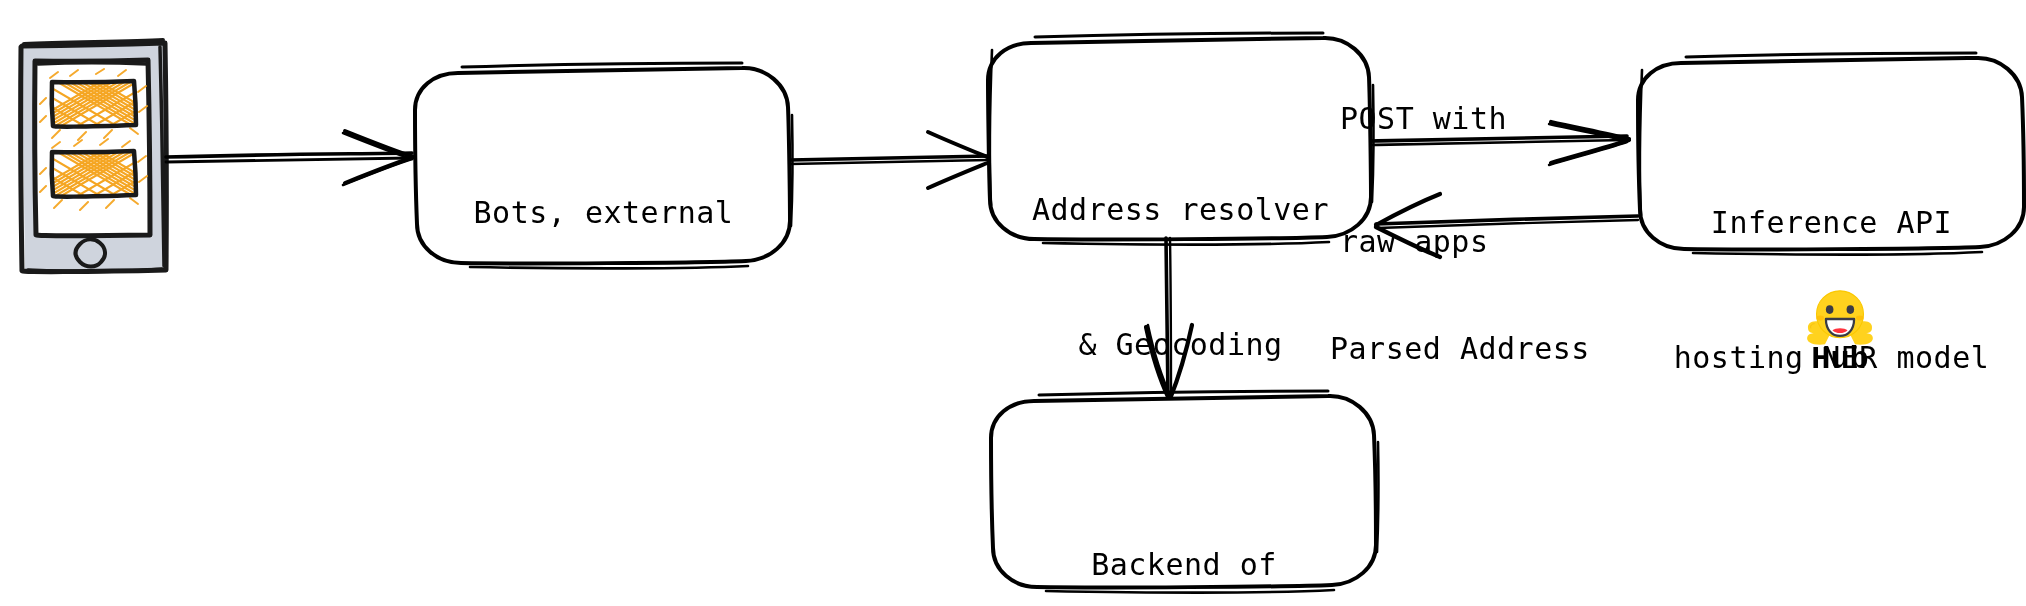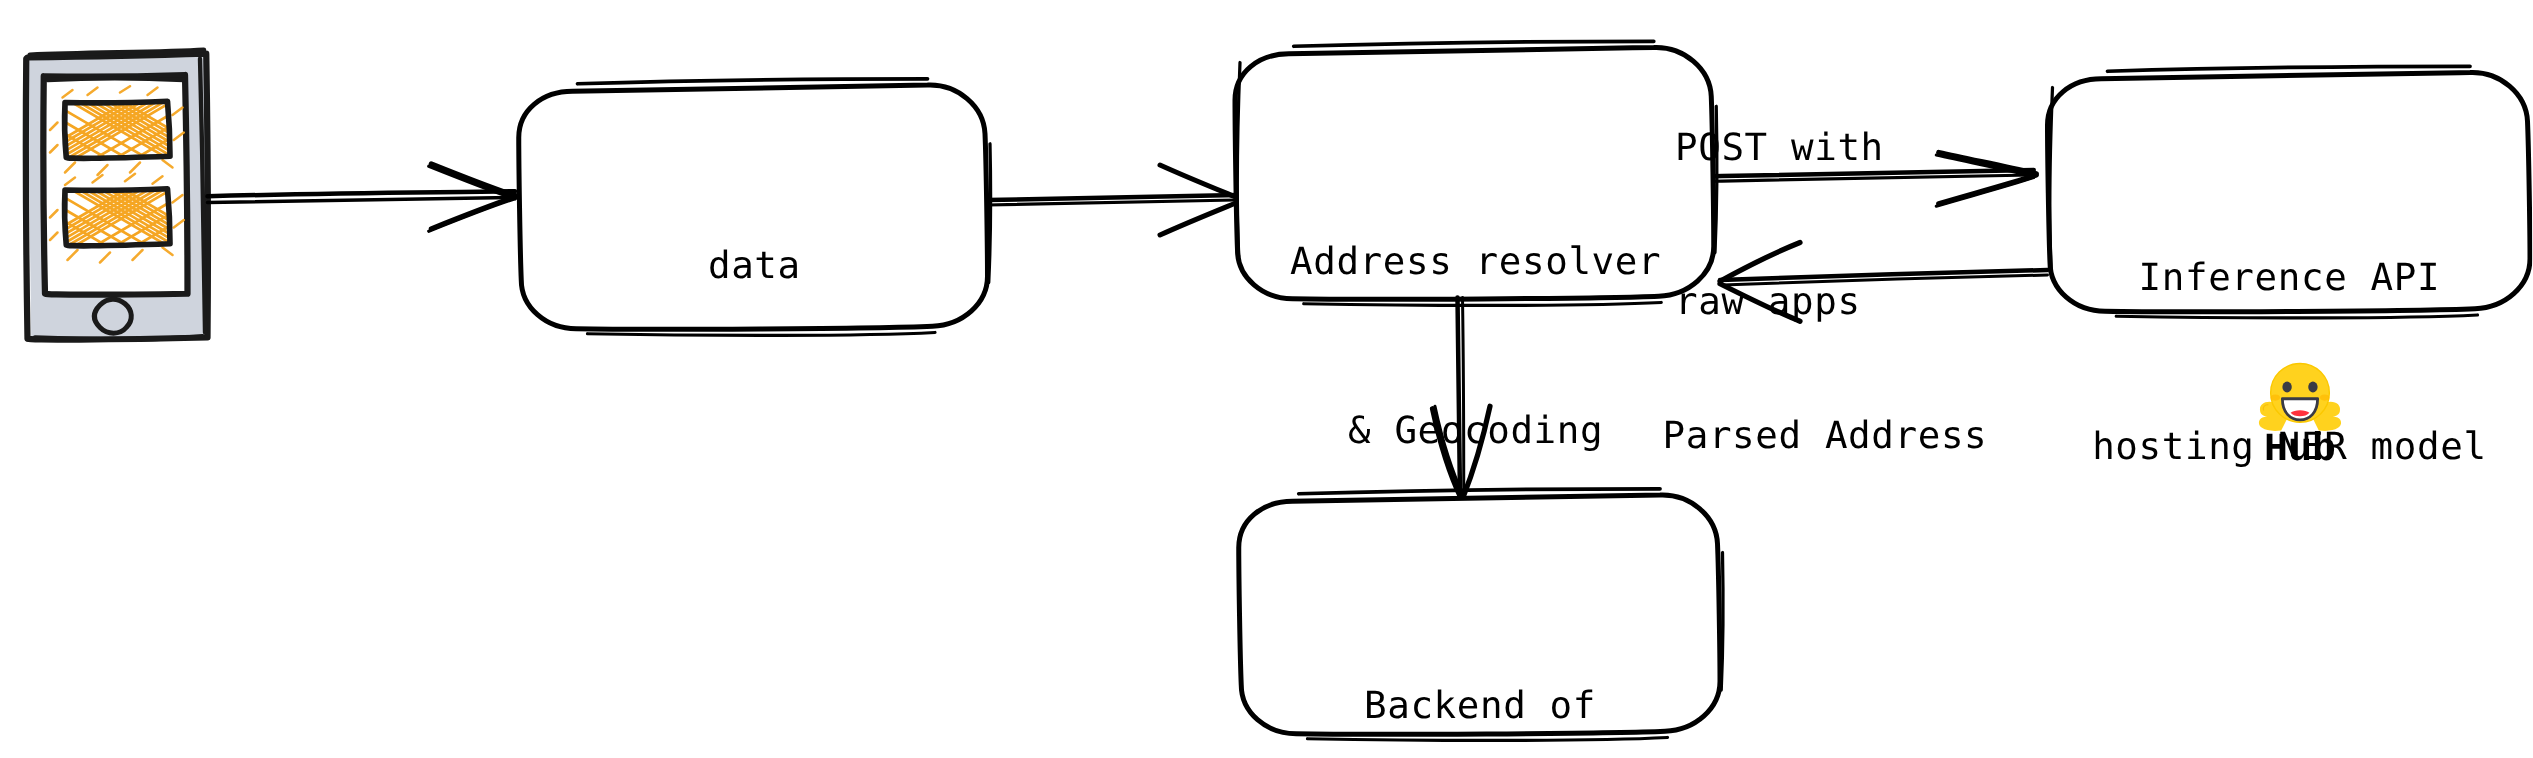--- a/index.html
+++ b/index.html
@@ -244,21 +244,21 @@
       <path d="M1033 400 L1330 397 C1354 397 1374 414 1374 436 L1376 546 C1376 568 1356 585 1332 585 L1036 587 C1012 587 993 570 993 548 L992 438 C992 416 1009 400 1033 400 Z" fill="#ffffff" stroke="none"></path>
       <path d="M1034 401 C1034 401 1183 398 1328 396 C1352 395 1373 413 1374 435 C1375 458 1376 525 1376 545 C1376 567 1356 584 1332 585 C1286 587 1096 588 1037 587 C1013 587 993 570 993 548 C992 525 991 460 991 438 C991 416 1010 401 1034 401 Z" fill="none" stroke="#000" stroke-width="4" stroke-linejoin="round"></path>
       <path d="M1039 395 C1143 392 1267 391 1328 391" fill="none" stroke="#000" stroke-width="3" stroke-linecap="round"></path>
       <path d="M1378 442 C1379 490 1378 530 1377 552" fill="none" stroke="#000" stroke-width="2.6" stroke-linecap="round"></path>
       <path d="M1046 591 C1153 593 1275 593 1334 590" fill="none" stroke="#000" stroke-width="2.6" stroke-linecap="round"></path>
     </g>
 
   </svg>
 
   <div class="node-label" style="left:416px; top:100px; width:375px;">
-    <div>data</div>
+    <div>Bots, external</div>
   </div>
 
   <div class="node-label" style="left:1638px; top:110px; width:387px;">
     <div>Inference API</div>
     <div>hosting NER model</div>
   </div>
 
   <div class="node-label" style="left:989px; top:97px; width:383px;">
     <div>Address resolver</div>
     <div>&amp; Geocoding</div>

